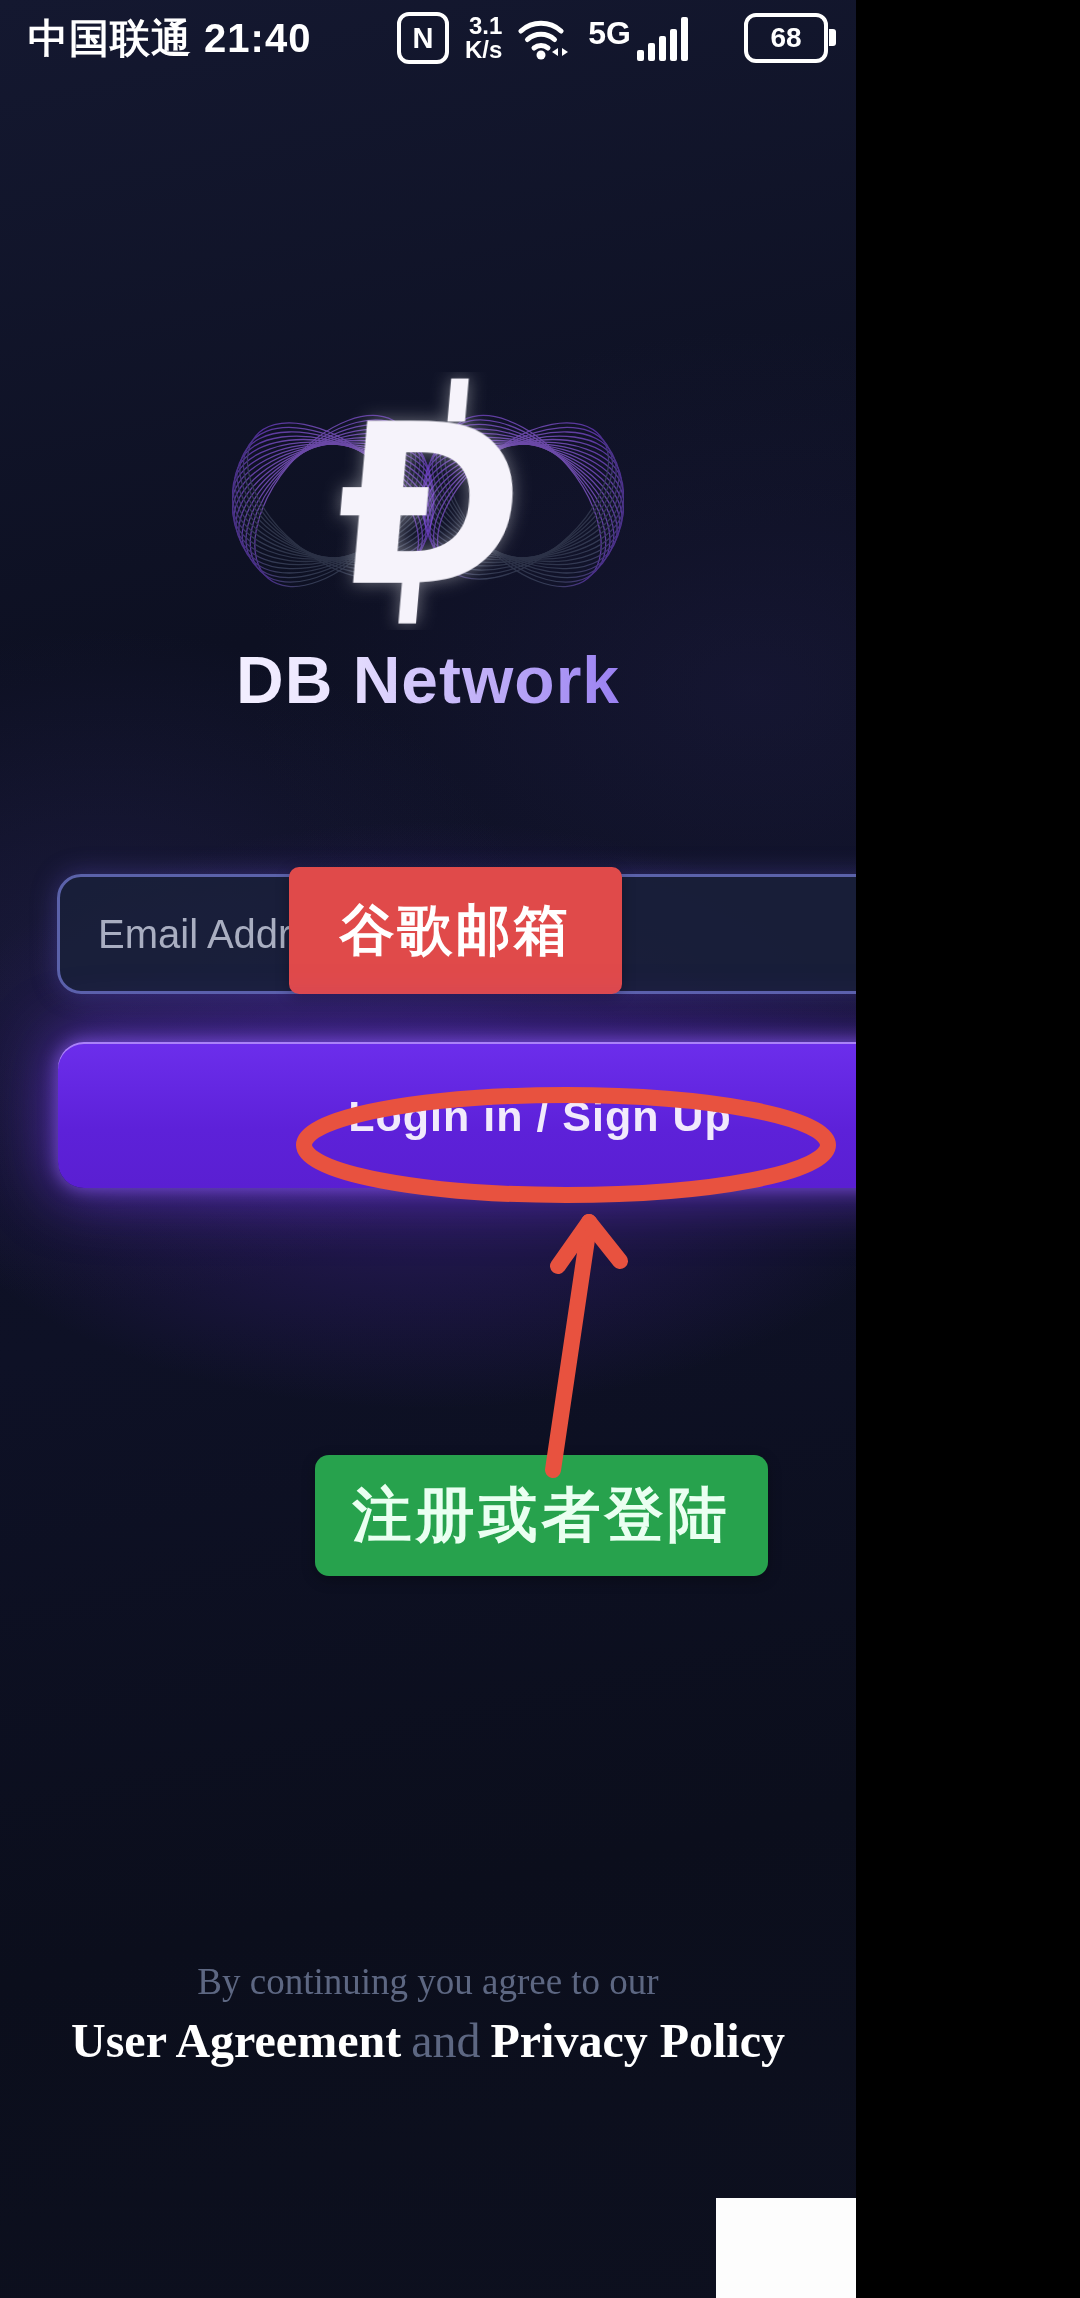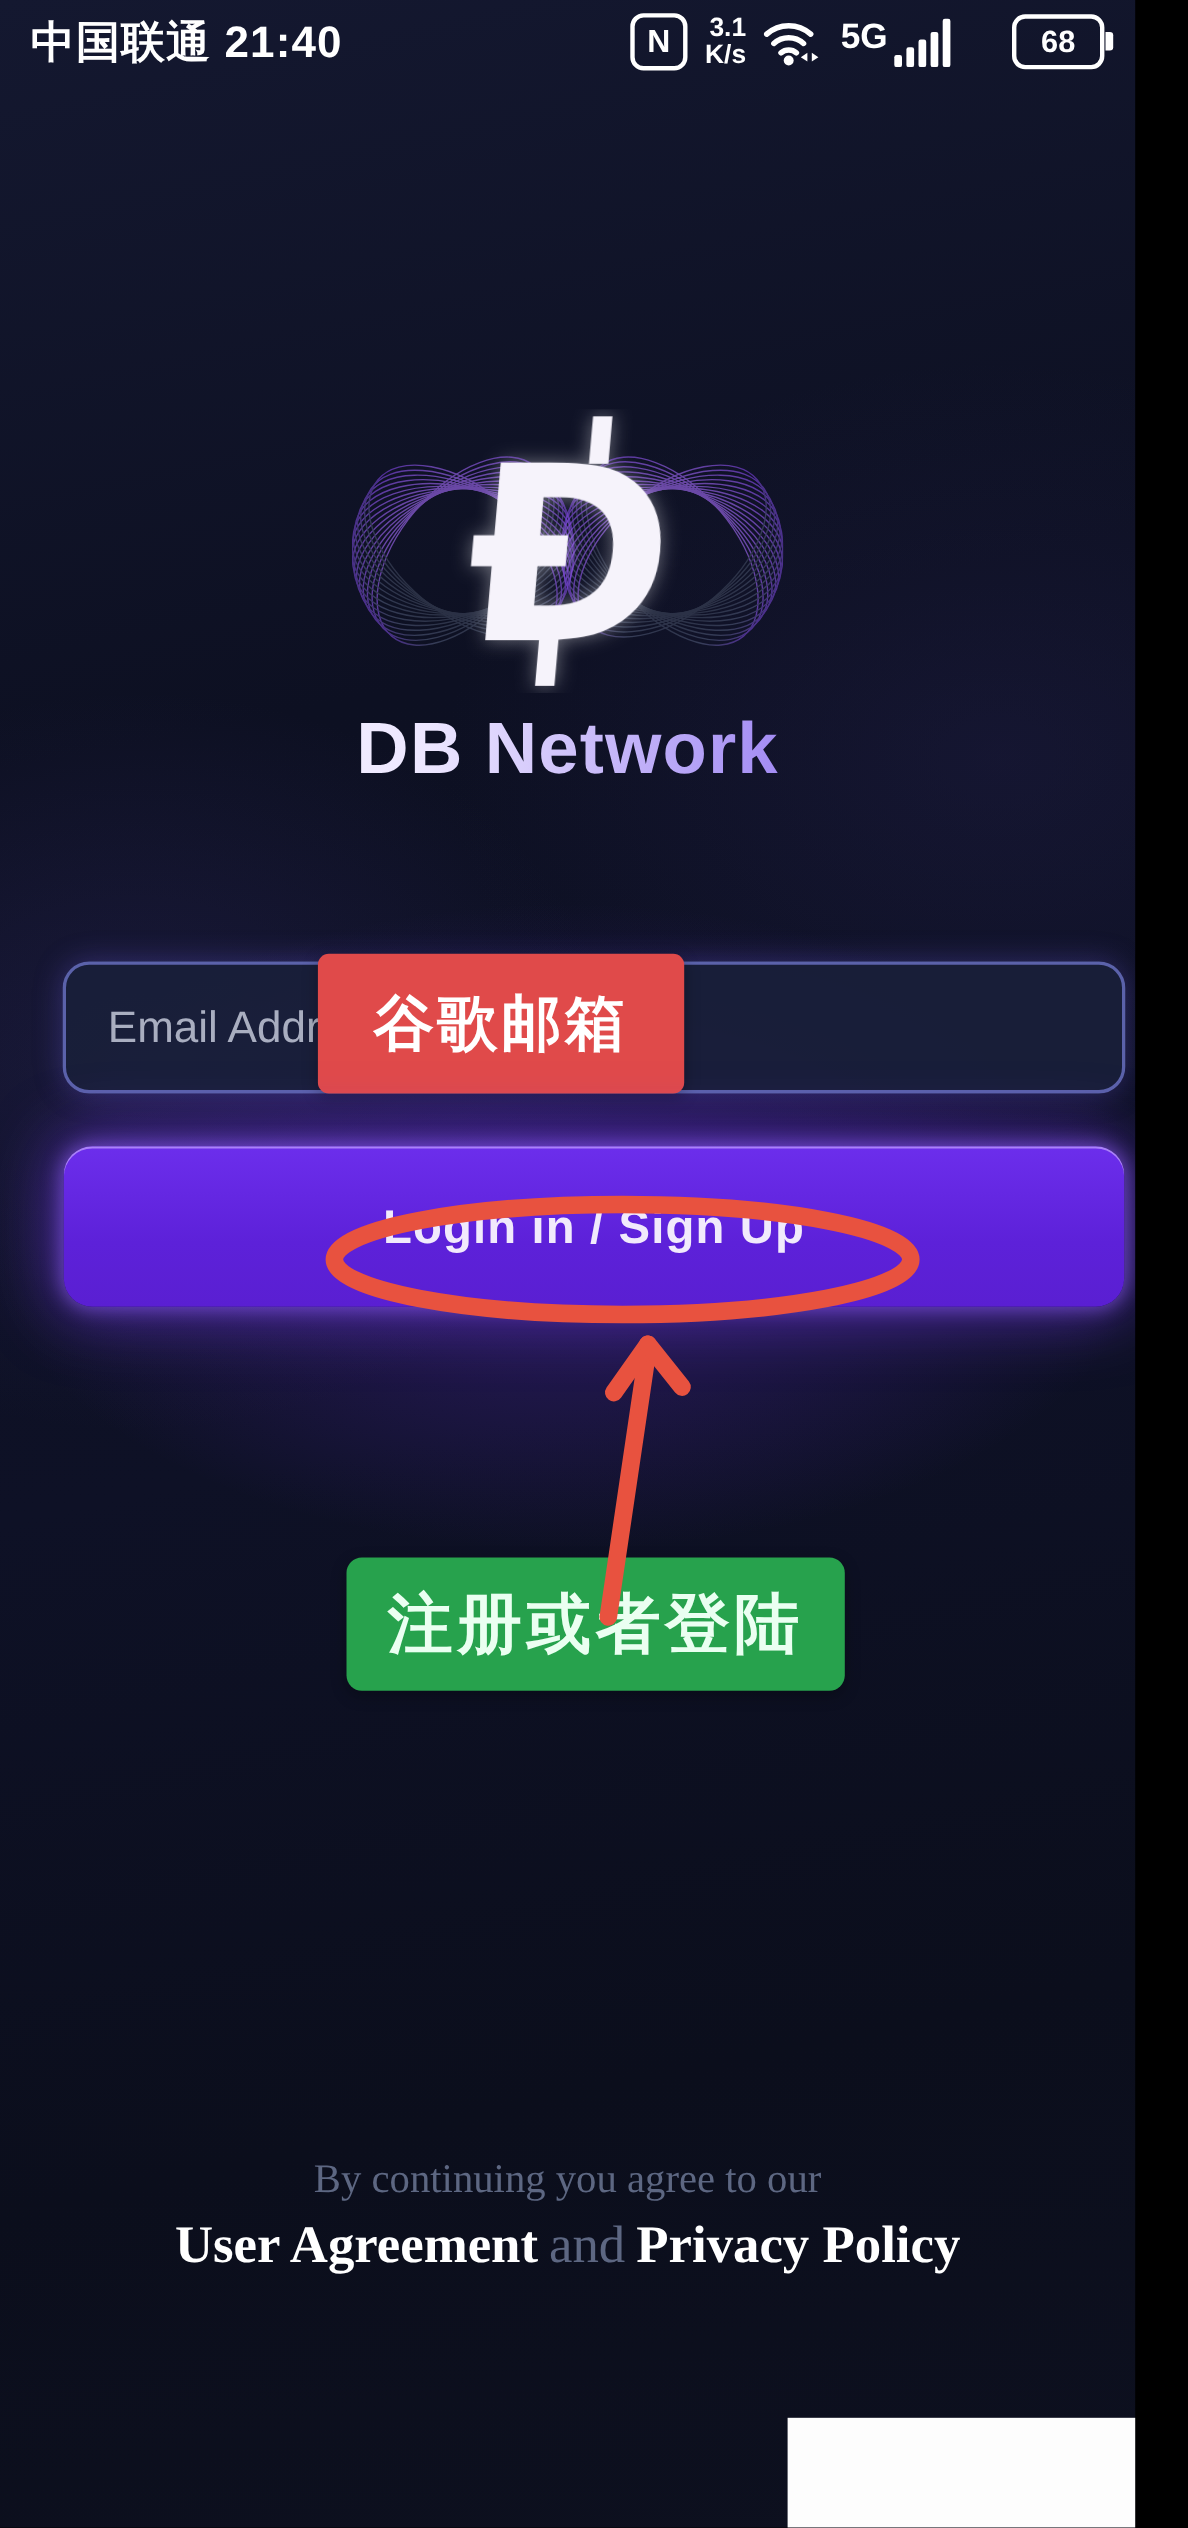--- a/index.html
+++ b/index.html
@@ -1,17 +1,17 @@
 <!DOCTYPE html>
 <html><head>
 <meta charset="utf-8">
 <style>
   html,body{margin:0;padding:0;background:#000;}
   .screen{
-    position:relative;width:1032px;height:2298px;overflow:hidden;
+    position:relative;width:856px;height:2298px;overflow:hidden;
     font-family:"Liberation Sans","DejaVu Sans",sans-serif;
     background:
       radial-gradient(ellipse 760px 420px at 50% 1115px, rgba(98,44,210,0.38), rgba(98,44,210,0) 70%),
       radial-gradient(ellipse 620px 480px at 12% 42%, rgba(58,48,118,0.28), rgba(58,48,118,0) 70%),
       radial-gradient(ellipse 700px 500px at 88% 30%, rgba(44,38,92,0.25), rgba(44,38,92,0) 72%),
       linear-gradient(168deg,#141830 0%,#0d1022 28%,#0e1126 55%,#0b0e1c 80%,#0d101f 100%);
   }
   
   .status-bar{position:absolute;top:8px;left:0;right:0;height:60px;display:flex;
     align-items:center;justify-content:space-between;padding:0 28px;color:#fff;}
@@ -54,21 +54,21 @@
   
   .login-btn{position:absolute;left:58px;top:1042px;width:964px;height:146px;box-sizing:border-box;
     border-radius:26px;border:none;cursor:pointer;
     background:linear-gradient(180deg,#6c2eec 0%,#5d21d9 60%,#5a1fd2 100%);
     box-shadow:0 0 58px 8px rgba(120,60,245,0.55),0 0 16px 2px rgba(160,115,255,0.55),
       inset 0 2px 0 rgba(205,175,255,0.65);
     color:#f1eafc;font-size:43px;font-weight:600;letter-spacing:1px;
     font-family:"Liberation Sans","DejaVu Sans",sans-serif;
     display:flex;align-items:flex-start;justify-content:center;padding-top:50px;}
   
-  .green-box{position:absolute;left:315px;top:1416px;width:453px;height:121px;border-radius:14px;
+  .green-box{position:absolute;left:315px;top:1455px;width:453px;height:121px;border-radius:14px;
     background:#27a24d;display:flex;align-items:center;justify-content:center;
     font-size:59px;font-weight:700;color:#eafff1;letter-spacing:4px;
     box-shadow:0 4px 14px rgba(0,0,0,0.28);}
   
   .annot-overlay{position:absolute;left:0;top:1040px;pointer-events:none;}
   .annot-overlay *{fill:none;stroke:#e8523f;stroke-width:16;stroke-linecap:round;}
   
   .footer{position:absolute;left:0;right:0;top:1958px;text-align:center;line-height:1.3;font-family:Liberation Serif, serif;}
   .footer .l1{font-size:37px;color:#5d6782;}
   .footer .l2{font-size:48px;color:#5d6782;margin-top:4px;}

